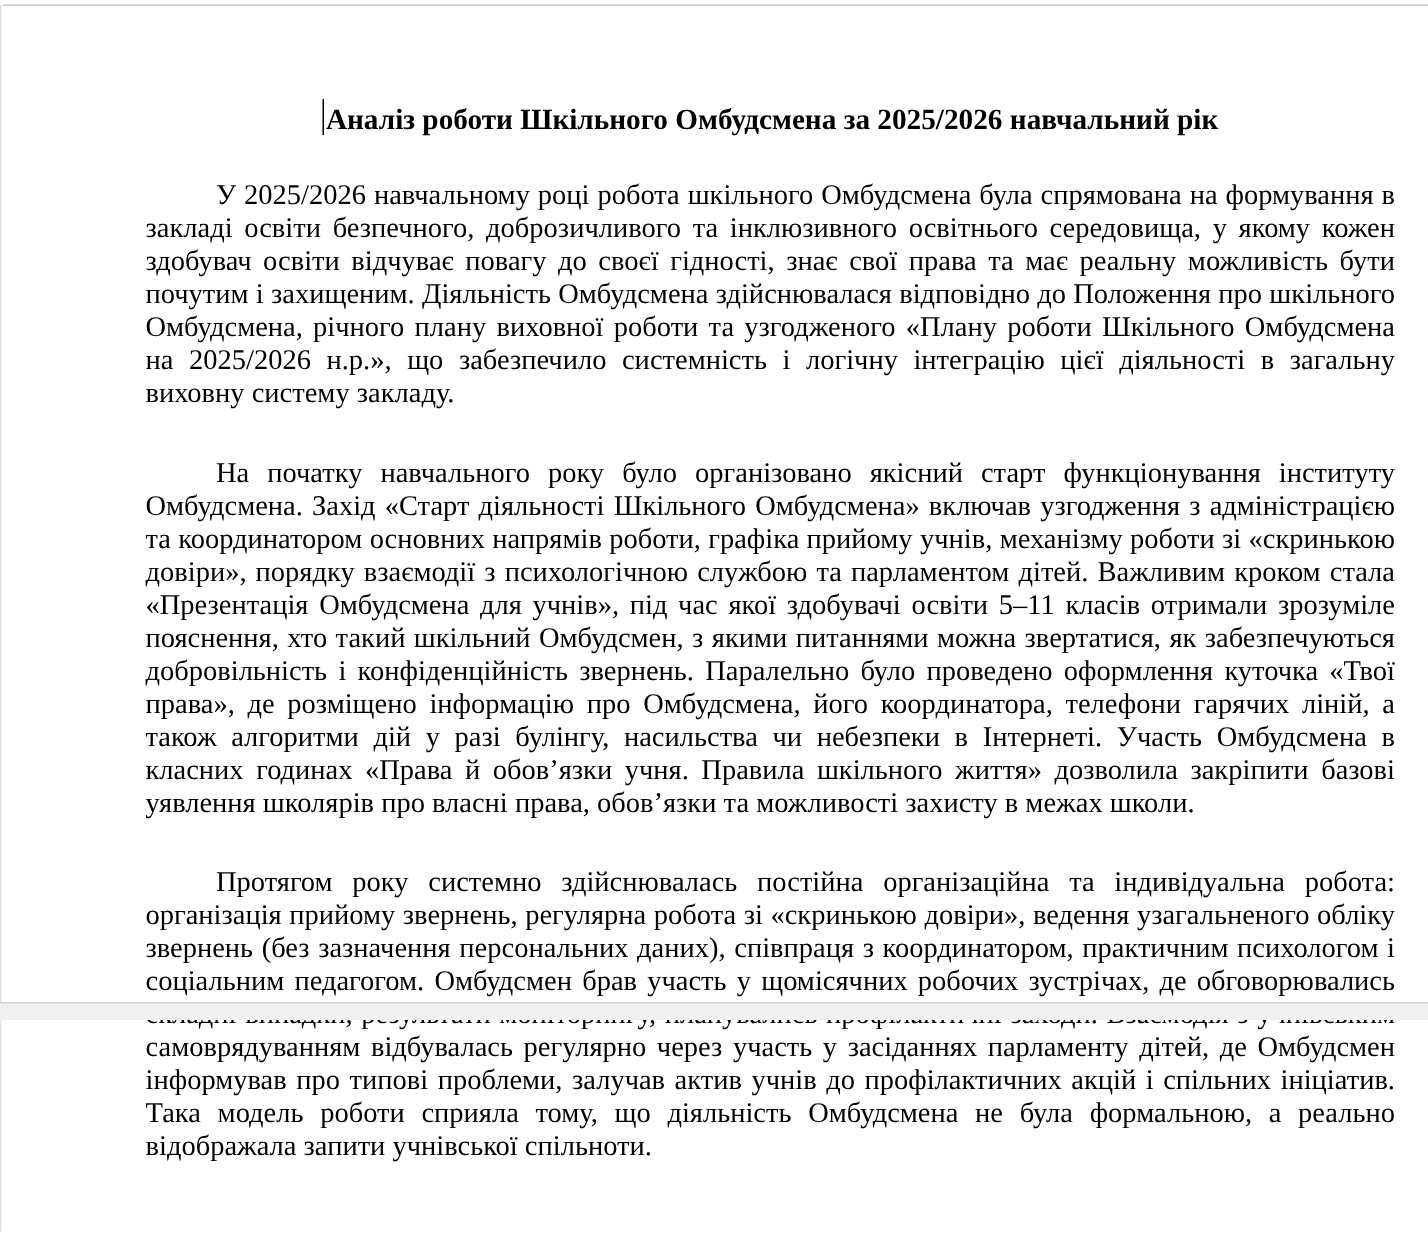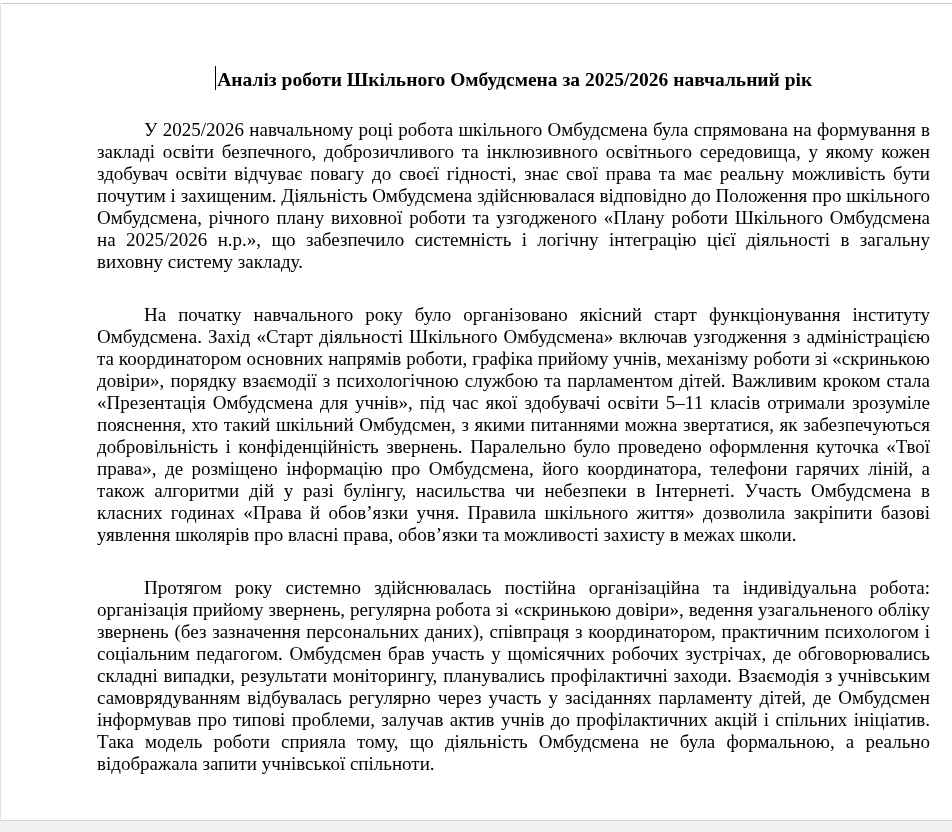--- a/index.html
+++ b/index.html
@@ -8,21 +8,21 @@
     width: 952px;
     height: 832px;
     overflow: hidden;
     background: #ffffff;
     font-family: "Liberation Serif", "DejaVu Serif", serif;
   }
   .page {
     position: absolute;
     left: 0; top: 0;
     width: 952px;
-    height: 832px;
+    height: 680px;
     background: #ffffff;
   }
   .page-top-edge {
     position: absolute;
     left: 2px; top: 3px;
     width: 950px;
     height: 1px;
     background: #c8c8c8;
   }
   .page-left-edge {

